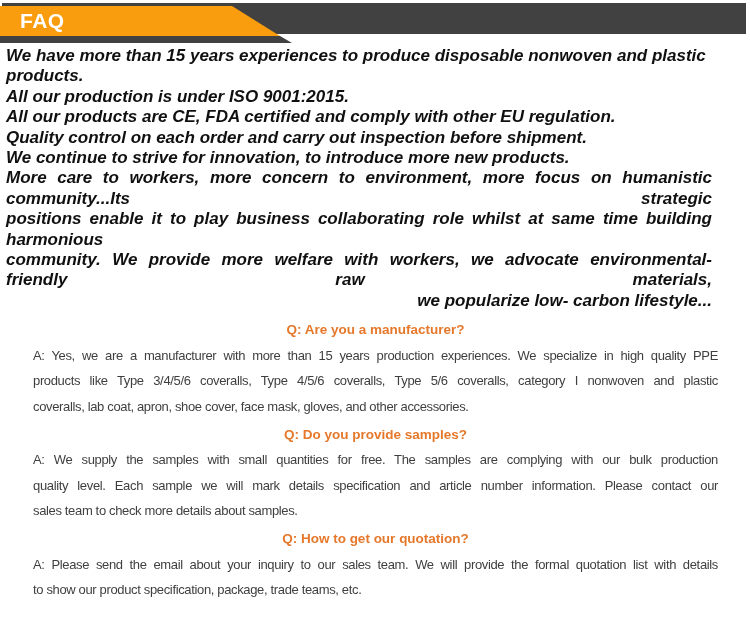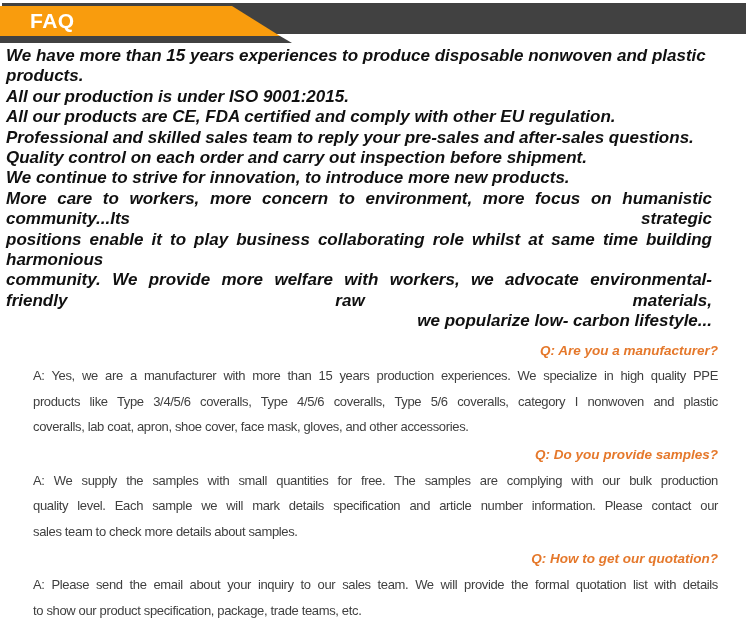--- a/index.html
+++ b/index.html
@@ -16,39 +16,39 @@
     font-family:"Liberation Sans", sans-serif;
   }
   
   .banner{position:relative;height:43px;}
   .banner-bar{position:absolute;left:2px;right:4px;top:3px;height:31px;background:var(--bar);}
   .banner-ribbon{
     position:absolute;left:0;top:6px;width:280px;height:30px;background:var(--ribbon);
     clip-path:polygon(0 0,232px 0,280px 100%,0 100%);
     display:flex;align-items:center;
   }
-  .banner-title{color:#ffffff;font-weight:bold;font-size:21px;padding-left:30px;letter-spacing:.5px;}
+  .banner-title{color:#ffffff;font-weight:bold;font-size:21px;padding-left:20px;letter-spacing:.5px;}
   .banner-shadow{
     position:absolute;left:0;top:36px;width:292px;height:7px;background:var(--bar);
     clip-path:polygon(0 0,280px 0,292px 100%,0 100%);
   }
   
   .intro{
     margin:3px 0 0 6px;width:706px;
     color:var(--intro-ink);font-weight:bold;font-style:italic;
     font-size:17px;line-height:20.4px;
   }
   .intro .line{text-align:left;}
   .intro .pline{text-align:justify;text-align-last:justify;}
   .intro .pline-last{text-align:right;}
   
   .qa{margin:6px 0 0 33px;width:685px;}
   .qa-section{margin-top:2px;}
   .qa-q{
-    color:var(--qorange);font-weight:bold;font-size:13.5px;line-height:25.6px;text-align:right;font-style:italic;
+    color:var(--qorange);font-weight:bold;font-size:13.5px;line-height:25.6px;text-align:center;
   }
   .qa-a-line{
     color:var(--answer-ink);font-size:13px;letter-spacing:-0.35px;line-height:25.6px;
     text-align:justify;text-align-last:justify;
   }
   .qa-a-line.last{text-align:right;text-align-last:left;}
 </style>
 </head>
 <body>
 
@@ -57,21 +57,20 @@
   <div class="banner-ribbon">
     <span class="banner-title">FAQ</span>
   </div>
   <div class="banner-shadow"></div>
 </div>
 
 <div class="intro">
   <div class="line">We have more than 15 years experiences to produce disposable nonwoven and plastic products.</div>
   <div class="line">All our production is under ISO 9001:2015.</div>
   <div class="line">All our products are CE, FDA certified and comply with other EU regulation.</div>
-  <div class="line">Professional and skilled sales team to reply your pre-sales and after-sales questions.</div>
   <div class="line">Quality control on each order and carry out inspection before shipment.</div>
   <div class="line">We continue to strive for innovation, to introduce more new products.</div>
   <div class="pline">More care to workers, more concern to environment, more focus on humanistic community...Its strategic</div>
   <div class="pline">positions enable it to play business collaborating role whilst at same time building harmonious</div>
   <div class="pline">community. We provide more welfare with workers, we advocate environmental-friendly raw materials,</div>
   <div class="pline-last">we popularize low- carbon lifestyle...</div>
 </div>
 
 <div class="qa">
 

